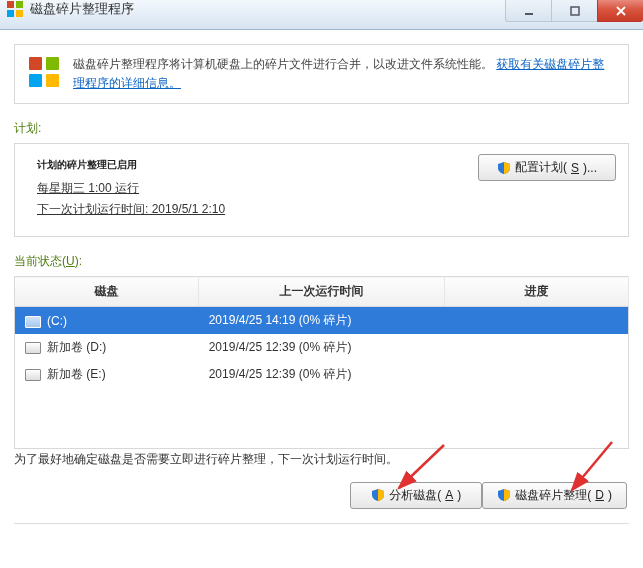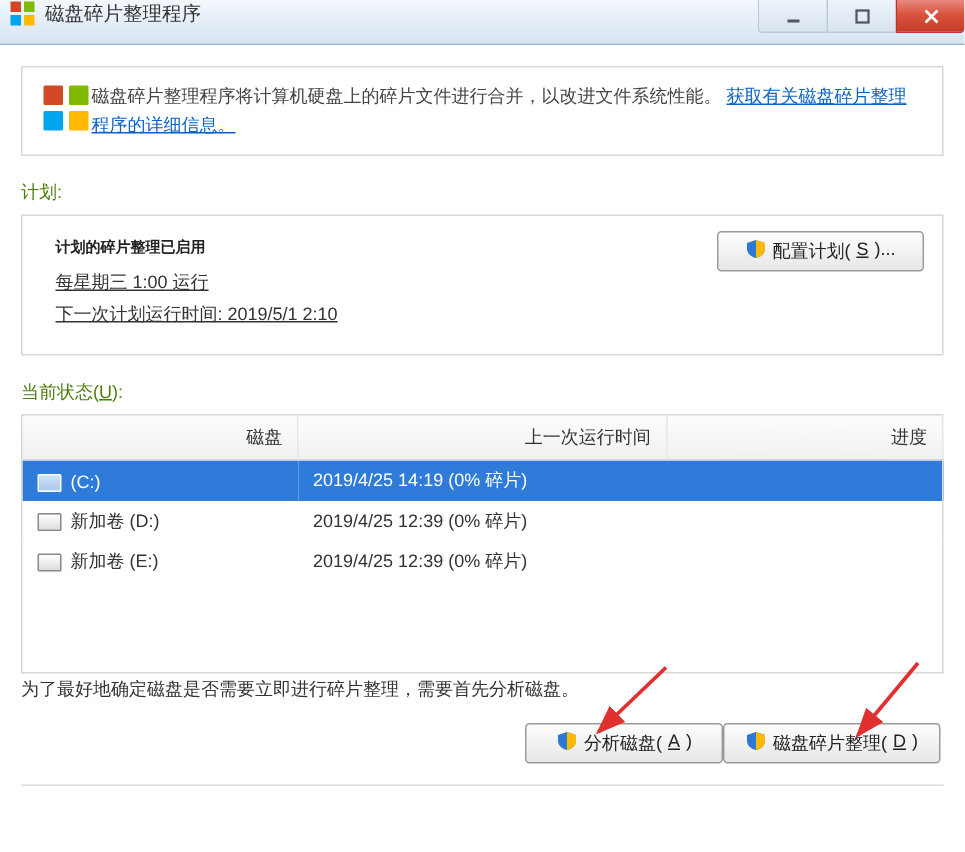--- a/index.html
+++ b/index.html
@@ -56,20 +56,21 @@
   }
   .win-btn.min { border-bottom-left-radius: 3px; }
   .content {
     padding: 14px 14px 12px 14px;
   }
   .info-box {
     border: 1px solid #d8d8d8;
     padding: 10px 12px;
     display: flex;
     align-items: flex-start;
+    gap: 12px;
     background: #fff;
   }
   .app-icon svg { display: block; }
   .info-text {
     color: #444;
     line-height: 1.6;
   }
   a.link { color: #0b63c4; text-decoration: underline; cursor: pointer; }
   .section-label {
     color: #4d7c0f;
@@ -94,21 +95,21 @@
   }
   .btn {
     background: linear-gradient(to bottom, #fdfdfd, #e7e7e7);
     border: 1px solid #9a9a9a;
     border-radius: 3px;
     padding: 4px 14px;
     font-size: 12px;
     font-family: inherit;
     cursor: pointer;
     display: inline-flex;
-    align-items: flex-start;
+    align-items: center;
     gap: 4px;
     color: #222;
   }
   .config-btn {
     position: absolute;
     top: 10px;
     right: 12px;
     padding: 4px 18px;
   }
   .shield {
@@ -116,22 +117,22 @@
     width: 14px; height: 14px;
     vertical-align: middle;
   }
   .disk-list {
     border: 1px solid #d8d8d8;
     width: 100%;
     border-collapse: collapse;
     background: #fff;
   }
   .disk-list thead th {
-    text-align: right;
-    font-weight: normal;
+    text-align: center;
+    font-weight: bold;
     color: #333;
     background: linear-gradient(to bottom, #fdfdfd, #f0f0f0);
     border-bottom: 1px solid #d8d8d8;
     border-right: 1px solid #e6e6e6;
     padding: 6px 10px;
   }
   .disk-list td {
     padding: 5px 10px;
     color: #333;
     white-space: nowrap;
@@ -276,21 +277,21 @@
           <td></td>
         </tr>
         <tr class="filler">
           <td></td>
           <td></td>
           <td></td>
         </tr>
       </tbody>
   </table>
 
-  <div class="hint" style="margin-top:2px">为了最好地确定磁盘是否需要立即进行碎片整理，需要首先分析磁盘。</div>
+  <div class="hint" style="margin-top:2px">为了最好地确定磁盘是否需要立即进行碎片整理，下一次计划运行时间。</div>
 
   <div class="btn-row">
     <button class="btn">
       <span class="shield">
         <svg viewBox="0 0 14 14" width="14" height="14">
           <path d="M7 1 L13 3 L13 7 C13 10 10 12.5 7 13 C4 12.5 1 10 1 7 L1 3 Z" fill="#2b78d7"></path>
           <path d="M7 1 L7 13 C10 12.5 13 10 13 7 L13 3 Z" fill="#ffb900"></path>
         </svg>
       </span>
       <span>分析磁盘(</span>

